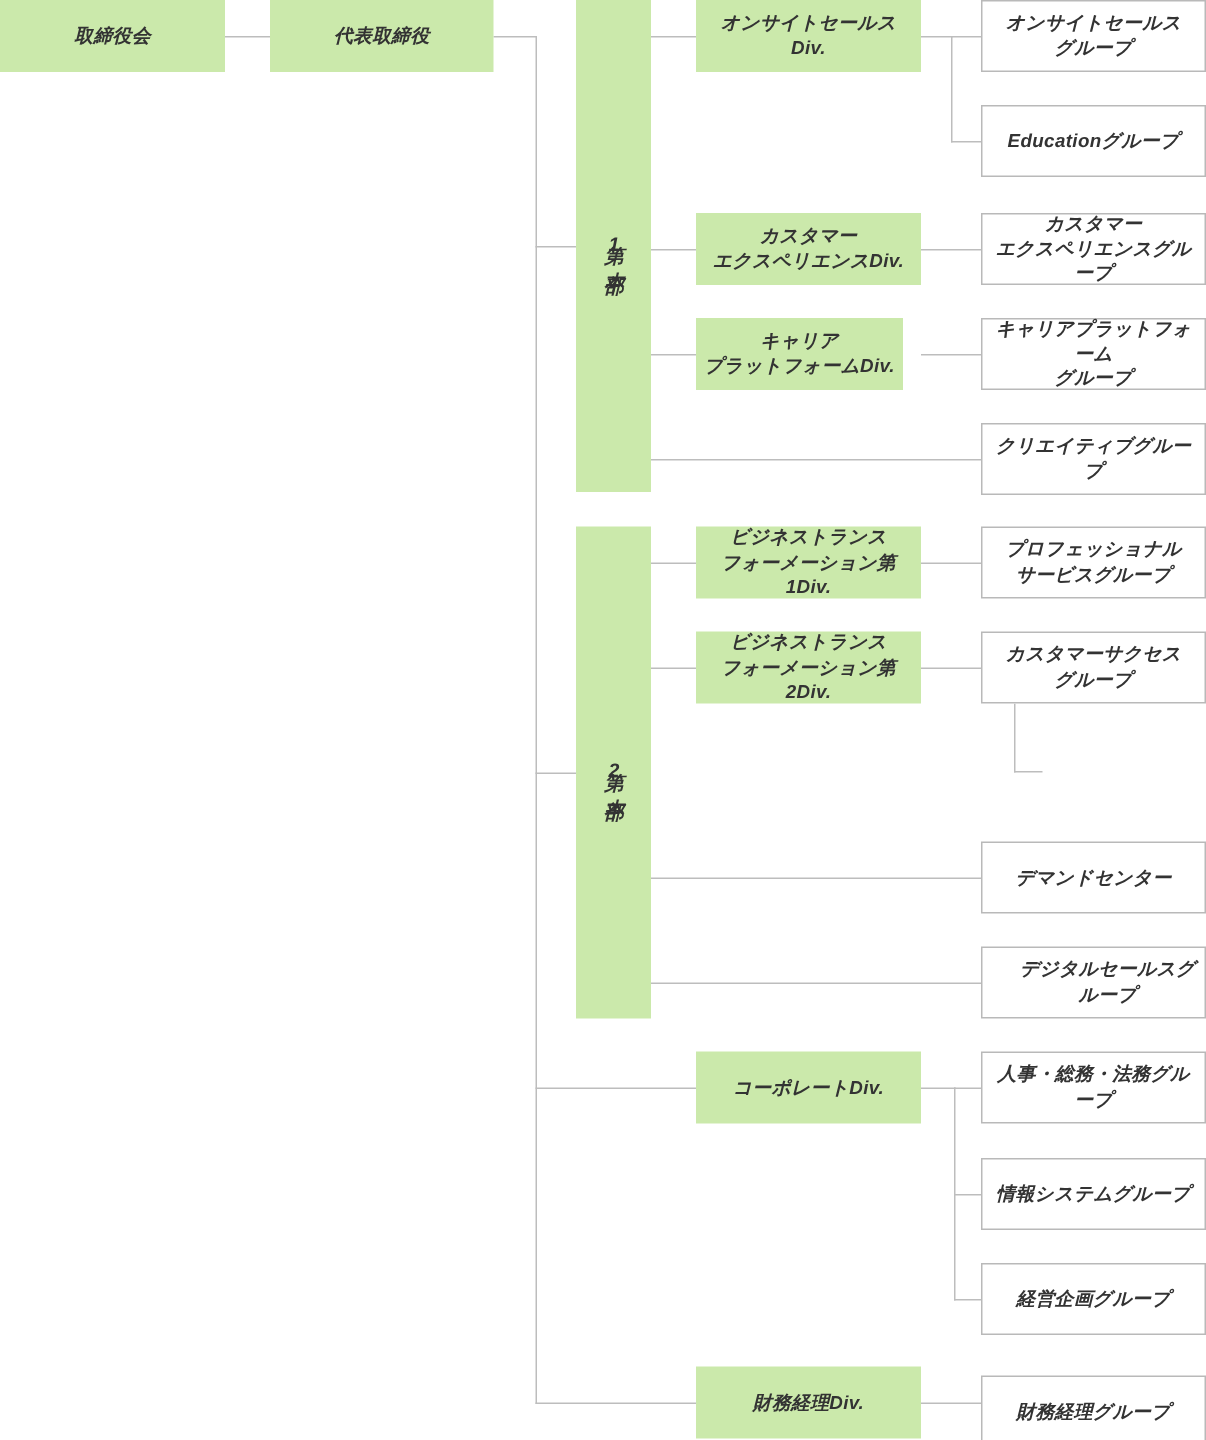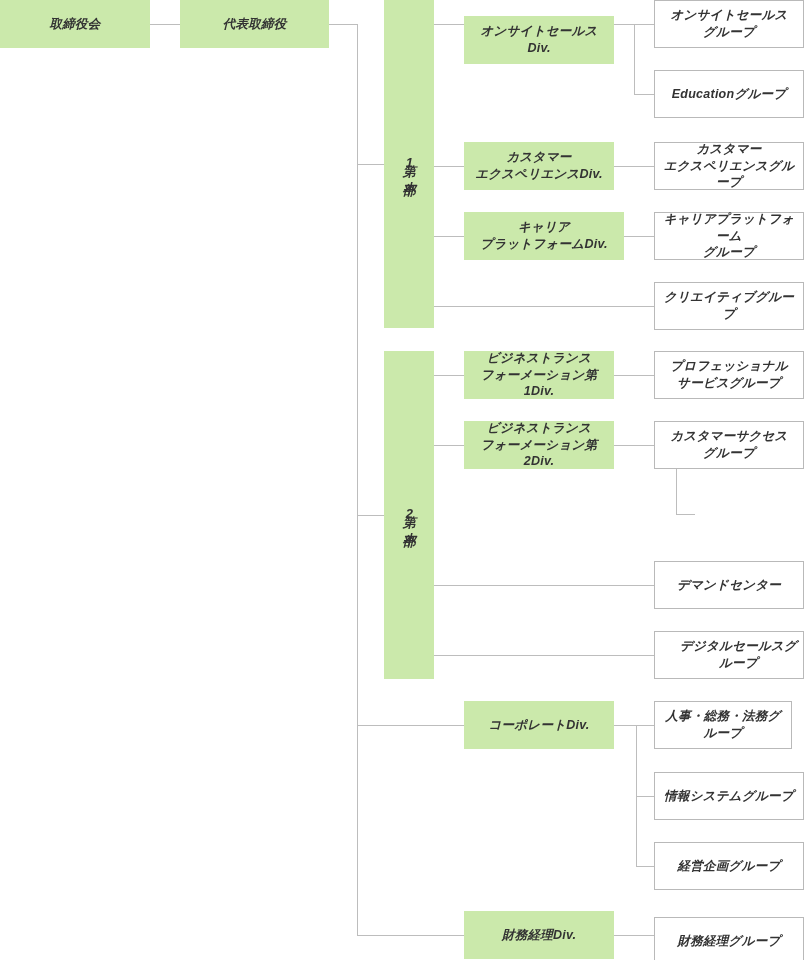--- a/index.html
+++ b/index.html
@@ -124,30 +124,30 @@
   </div>
 
   <div class="node green vcol" style="left:384px;top:0px;width:50px;height:328px;">
     <span class="lbl">第1本部</span>
   </div>
 
   <div class="node green vcol" style="left:384px;top:351px;width:50px;height:328px;">
     <span class="lbl">第2本部</span>
   </div>
 
-  <div class="node green" style="left:464px;top:16px;width:150px;height:48px;">
+  <div class="node green" style="left:464px;top:0px;width:150px;height:48px;">
     <span class="lbl">オンサイトセールスDiv.</span>
   </div>
 
   <div class="node green" style="left:464px;top:142px;width:150px;height:48px;">
     <span class="lbl">カスタマー
 エクスペリエンスDiv.</span>
   </div>
 
-  <div class="node green" style="left:464px;top:212px;width:160px;height:48px;">
+  <div class="node green" style="left:464px;top:212px;width:138px;height:48px;">
     <span class="lbl">キャリア
 プラットフォームDiv.</span>
   </div>
 
   <div class="node green" style="left:464px;top:351px;width:150px;height:48px;">
     <span class="lbl">ビジネストランス
 フォーメーション第1Div.</span>
   </div>
 
   <div class="node green" style="left:464px;top:421px;width:150px;height:48px;">
@@ -198,21 +198,21 @@
 
 
   <div class="node white" style="left:654px;top:561px;width:150px;height:48px;">
     <span class="lbl">デマンドセンター</span>
   </div>
 
   <div class="node white" style="left:654px;top:631px;width:150px;height:48px;padding-left:24px;">
     <span class="lbl">デジタルセールスグループ</span>
   </div>
 
-  <div class="node white" style="left:654px;top:701px;width:138px;height:48px;">
+  <div class="node white" style="left:654px;top:701px;width:150px;height:48px;">
     <span class="lbl">人事・総務・法務グループ</span>
   </div>
 
   <div class="node white" style="left:654px;top:772px;width:150px;height:48px;">
     <span class="lbl">情報システムグループ</span>
   </div>
 
   <div class="node white" style="left:654px;top:842px;width:150px;height:48px;">
     <span class="lbl">経営企画グループ</span>
   </div>

